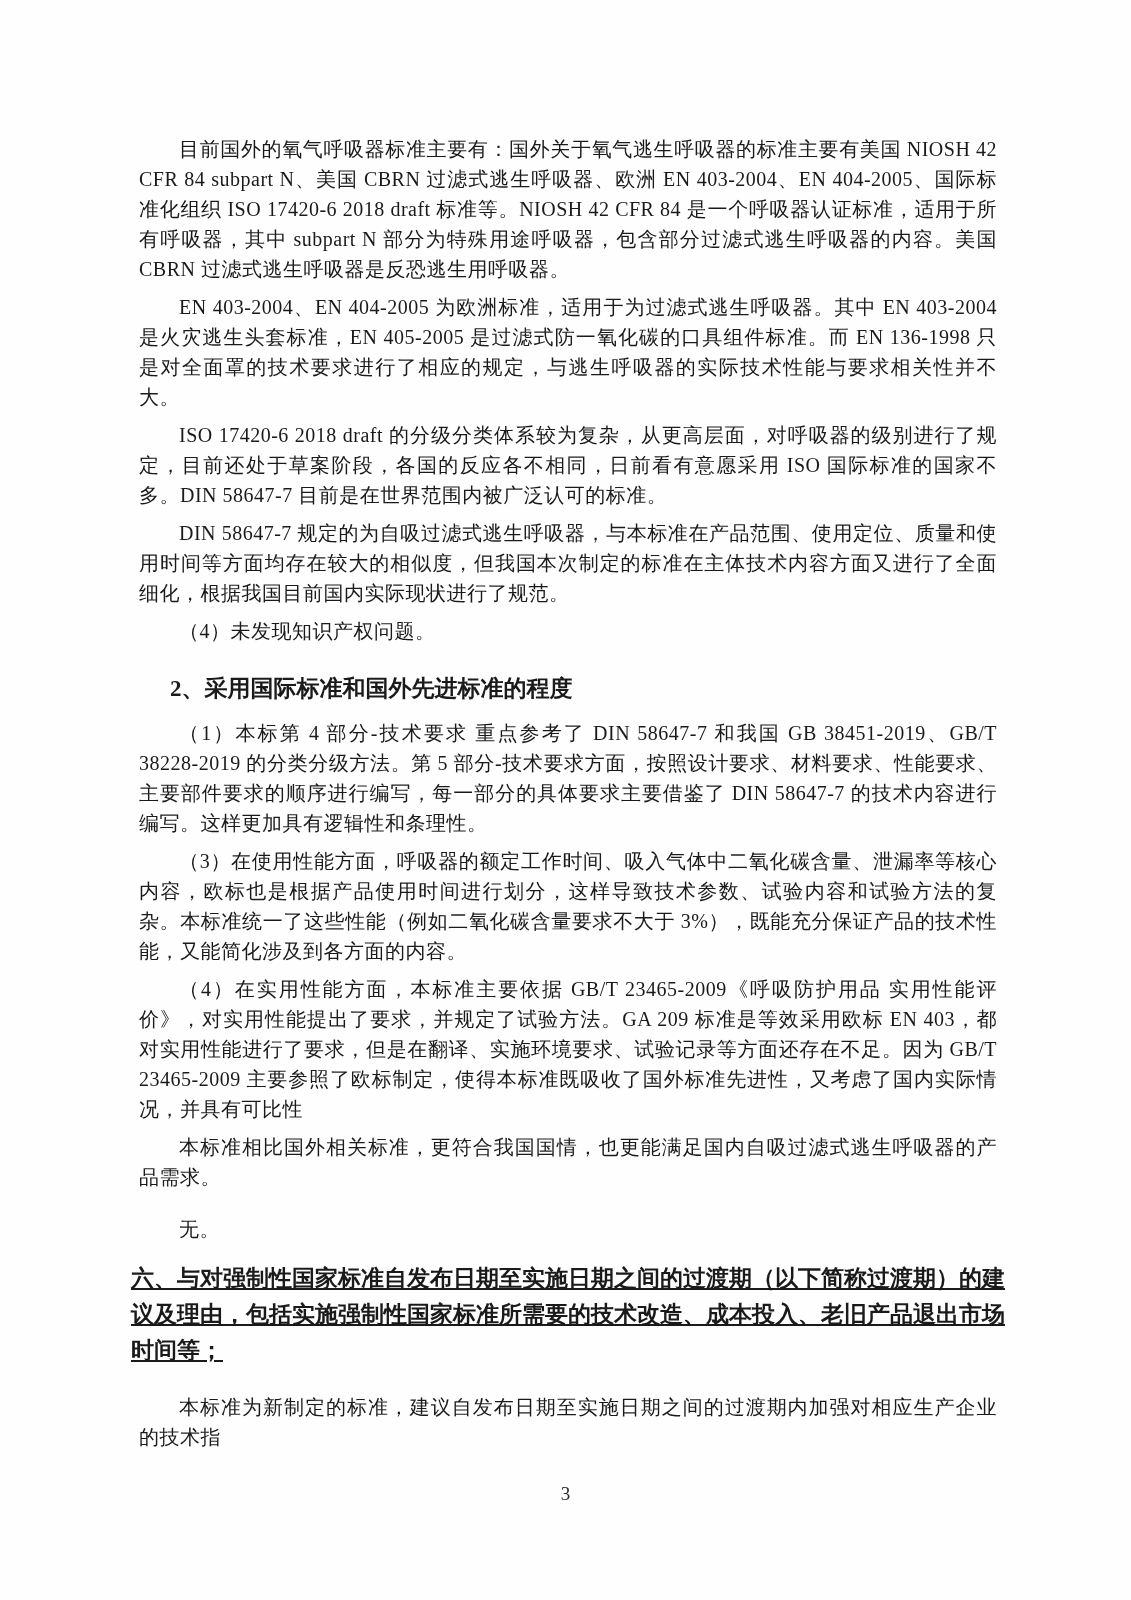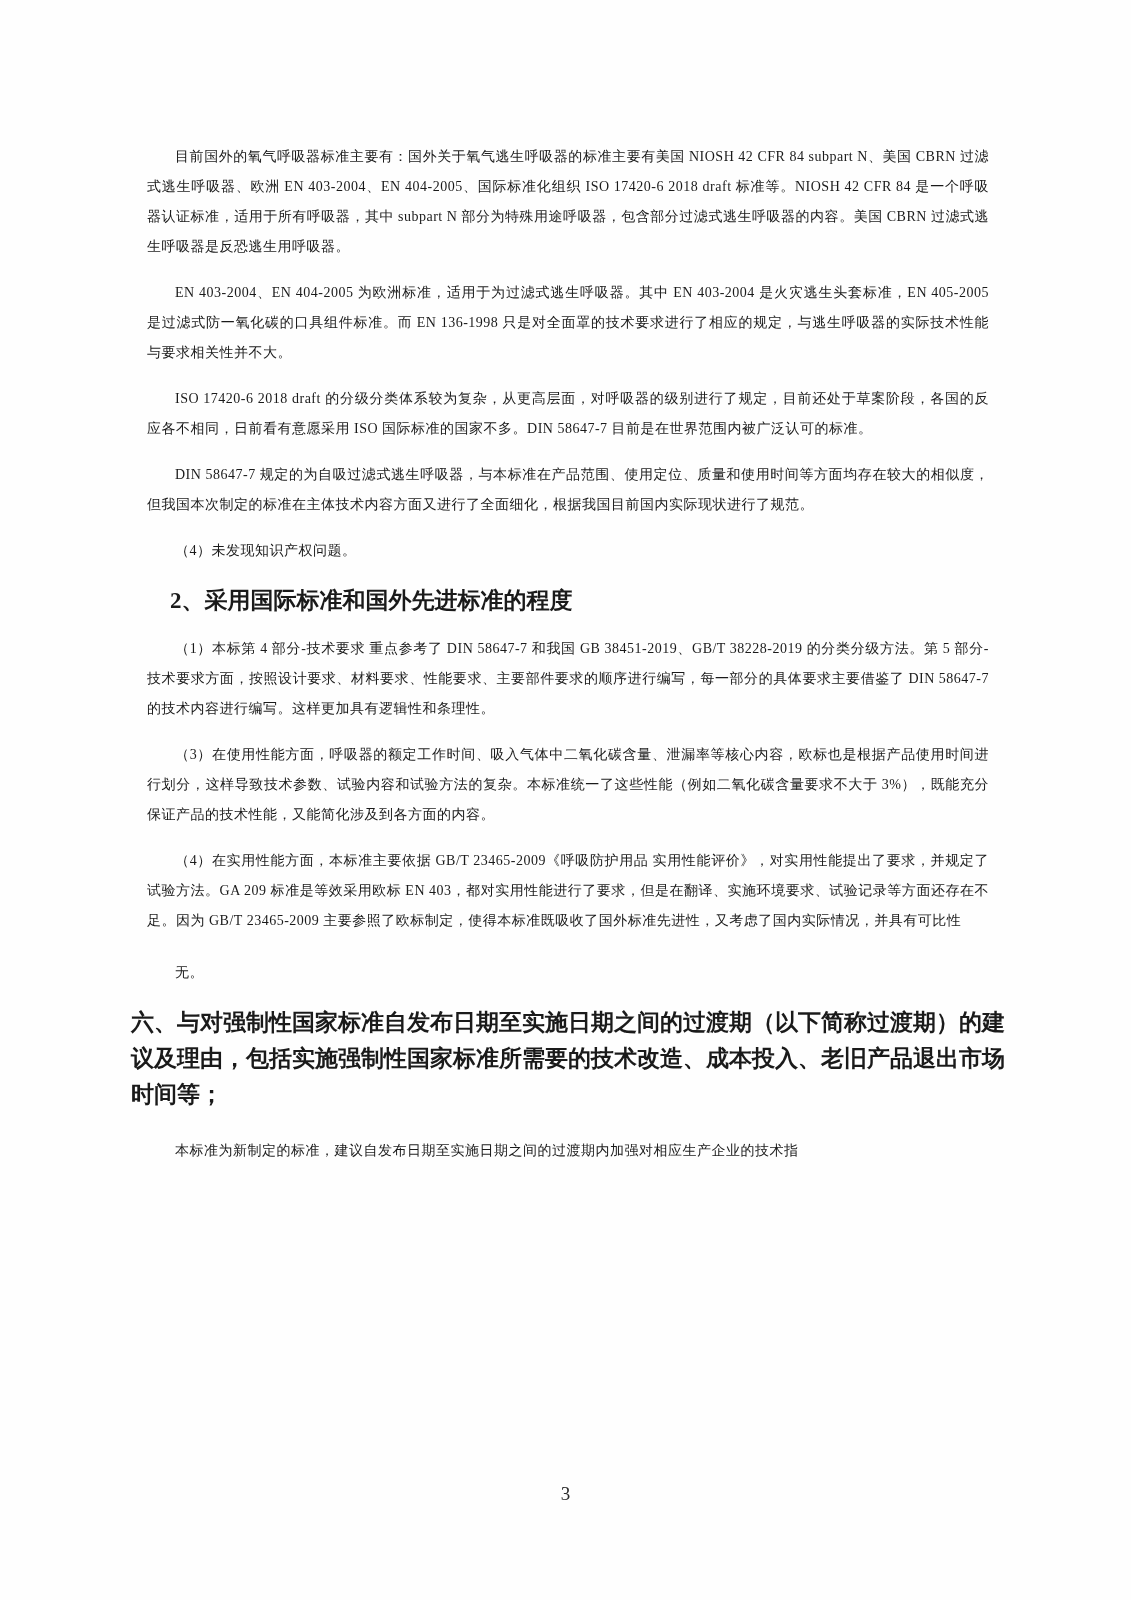--- a/index.html
+++ b/index.html
@@ -15,44 +15,44 @@
     position: relative;
     width: 1131px;
     height: 1600px;
     background: #fefefe;
     overflow: hidden;
   }
   .content {
     padding: 126px 126px 0 131px;
   }
   .p {
-    margin: 16px;
-    font-size: 14px;
+    margin: 8px;
+    font-size: 20px;
     line-height: 30px;
     text-align: justify;
     text-indent: 2em;
     letter-spacing: 0.5px;
   }
   .h-sub {
-    margin: 18px 0 12px 0;
+    margin: 26px 0 12px 0;
     font-size: 23px;
     line-height: 34px;
     font-weight: bold;
     text-indent: 1.7em;
     font-family: "Liberation Serif", "DejaVu Serif", serif;
   }
   .h-main {
     margin: 28px 0 0 0;
     font-size: 23px;
     line-height: 36px;
     font-weight: bold;
     text-align: justify;
     font-family: "Liberation Sans", "DejaVu Sans", sans-serif;
   }
-  .h-main.h-six { margin-top: 16px; }
+  .h-main.h-six { margin-top: 16px; text-decoration: underline; }
   .p.after-heading { margin-top: 22px; }
   .p.last-par { margin-top: 24px; }
   .footer-pagenum {
     position: absolute;
     top: 1483px;
     left: 0;
     width: 100%;
     text-align: center;
     font-size: 19px;
     color: #2a2a2a;
@@ -68,20 +68,21 @@
     <p class="p">EN 403-2004、EN 404-2005 为欧洲标准，适用于为过滤式逃生呼吸器。其中 EN 403-2004 是火灾逃生头套标准，EN 405-2005 是过滤式防一氧化碳的口具组件标准。而 EN 136-1998 只是对全面罩的技术要求进行了相应的规定，与逃生呼吸器的实际技术性能与要求相关性并不大。</p>
     <p class="p">ISO 17420-6 2018 draft 的分级分类体系较为复杂，从更高层面，对呼吸器的级别进行了规定，目前还处于草案阶段，各国的反应各不相同，日前看有意愿采用 ISO 国际标准的国家不多。DIN 58647-7 目前是在世界范围内被广泛认可的标准。</p>
     <p class="p">DIN 58647-7 规定的为自吸过滤式逃生呼吸器，与本标准在产品范围、使用定位、质量和使用时间等方面均存在较大的相似度，但我国本次制定的标准在主体技术内容方面又进行了全面细化，根据我国目前国内实际现状进行了规范。</p>
     <p class="p">（4）未发现知识产权问题。</p>
 
     <h3 class="h-sub">2、采用国际标准和国外先进标准的程度</h3>
 
     <p class="p">（1）本标第 4 部分-技术要求 重点参考了 DIN 58647-7 和我国 GB 38451-2019、GB/T 38228-2019 的分类分级方法。第 5 部分-技术要求方面，按照设计要求、材料要求、性能要求、主要部件要求的顺序进行编写，每一部分的具体要求主要借鉴了 DIN 58647-7 的技术内容进行编写。这样更加具有逻辑性和条理性。</p>
     <p class="p">（3）在使用性能方面，呼吸器的额定工作时间、吸入气体中二氧化碳含量、泄漏率等核心内容，欧标也是根据产品使用时间进行划分，这样导致技术参数、试验内容和试验方法的复杂。本标准统一了这些性能（例如二氧化碳含量要求不大于 3%），既能充分保证产品的技术性能，又能简化涉及到各方面的内容。</p>
     <p class="p">（4）在实用性能方面，本标准主要依据 GB/T 23465-2009《呼吸防护用品 实用性能评价》，对实用性能提出了要求，并规定了试验方法。GA 209 标准是等效采用欧标 EN 403，都对实用性能进行了要求，但是在翻译、实施环境要求、试验记录等方面还存在不足。因为 GB/T 23465-2009 主要参照了欧标制定，使得本标准既吸收了国外标准先进性，又考虑了国内实际情况，并具有可比性</p>
+    <p class="p">本标准相比国外相关标准，更符合我国国情，也更能满足国内自吸过滤式逃生呼吸器的产品需求。</p>
 
     <p class="p after-heading">无。</p>
 
     <h2 class="h-main h-six">六、与对强制性国家标准自发布日期至实施日期之间的过渡期（以下简称过渡期）的建议及理由，包括实施强制性国家标准所需要的技术改造、成本投入、老旧产品退出市场时间等；</h2>
     <p class="p last-par">本标准为新制定的标准，建议自发布日期至实施日期之间的过渡期内加强对相应生产企业的技术指</p>
   </main>
 
   <div class="footer-pagenum">3</div>
 </div>
 

